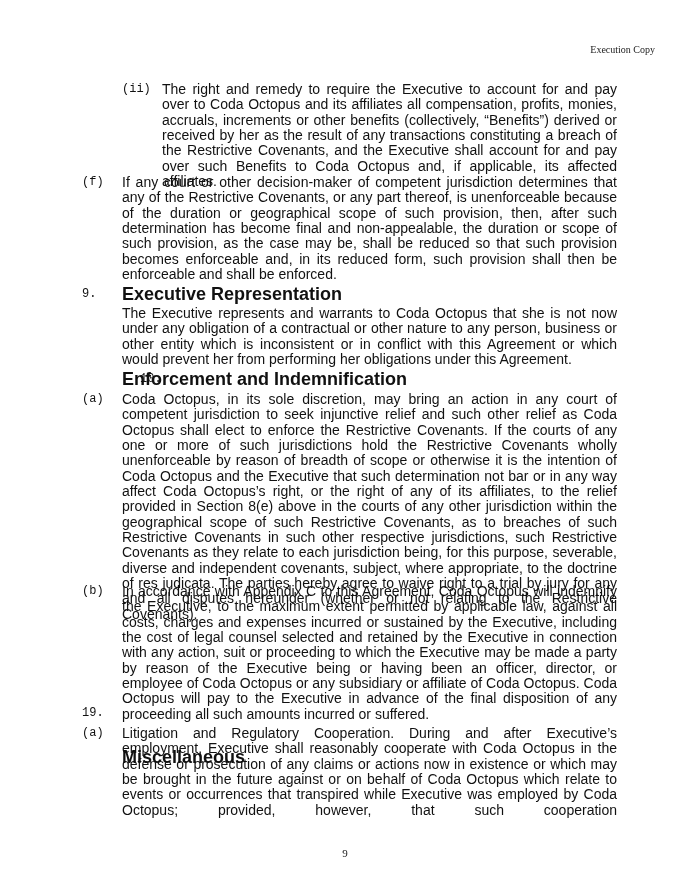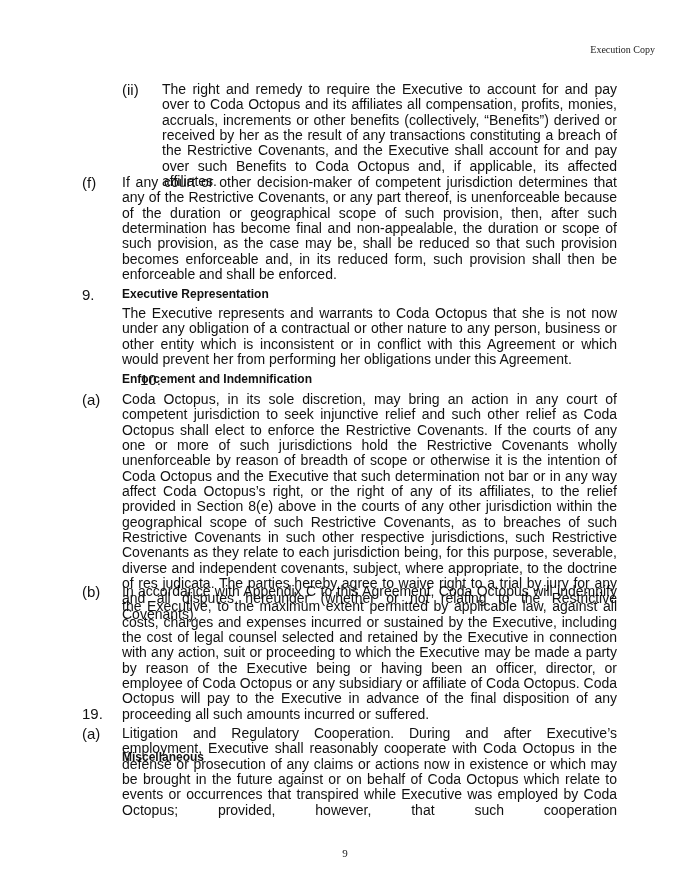--- a/index.html
+++ b/index.html
@@ -5,23 +5,23 @@
   html, body { margin: 0; padding: 0; background: #ffffff; }
   body { width: 690px; height: 893px; position: relative; overflow: hidden; color: #111; }
   .page { position: absolute; left: 0; top: 0; width: 690px; height: 893px; padding-left: 31px; }
   .header-right {
     position: absolute; top: 44px; right: 66px;
     font-family: "Liberation Serif", serif; font-size: 10px; color: #222;
   }
   .body-text {
     font-family: "Liberation Sans", sans-serif; font-size: 14px; line-height: 15.35px;
   }
-  .label { position: absolute; font-family: Liberation Sans, sans-serif; font-size: 15px; line-height: 15.35px; text-align: center; }
+  .label { position: absolute; font-family: Liberation Mono, monospace; font-size: 12px; line-height: 15.35px; text-align: center; }
   .para { position: absolute; text-align: justify; }
-  .heading { position: absolute; font-family: "Liberation Sans", sans-serif; font-size: 12px; font-weight: bold; line-height: 15.35px; }
+  .heading { position: absolute; font-family: "Liberation Sans", sans-serif; font-size: 18px; font-weight: bold; line-height: 15.35px; }
   .u { }
   .footer-num {
     position: absolute; top: 847px; left: 0; width: 690px; text-align: center;
     font-family: "Liberation Serif", serif; font-size: 11px; color: #222;
   }
 </style>
 </head>
 <body>
 
 <div class="page">

